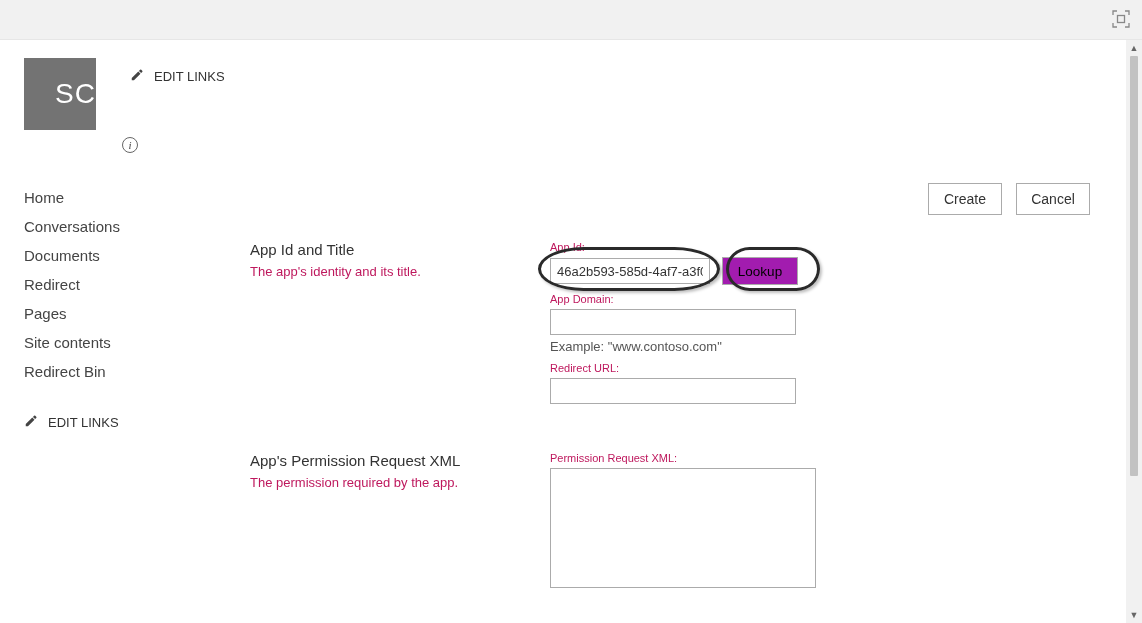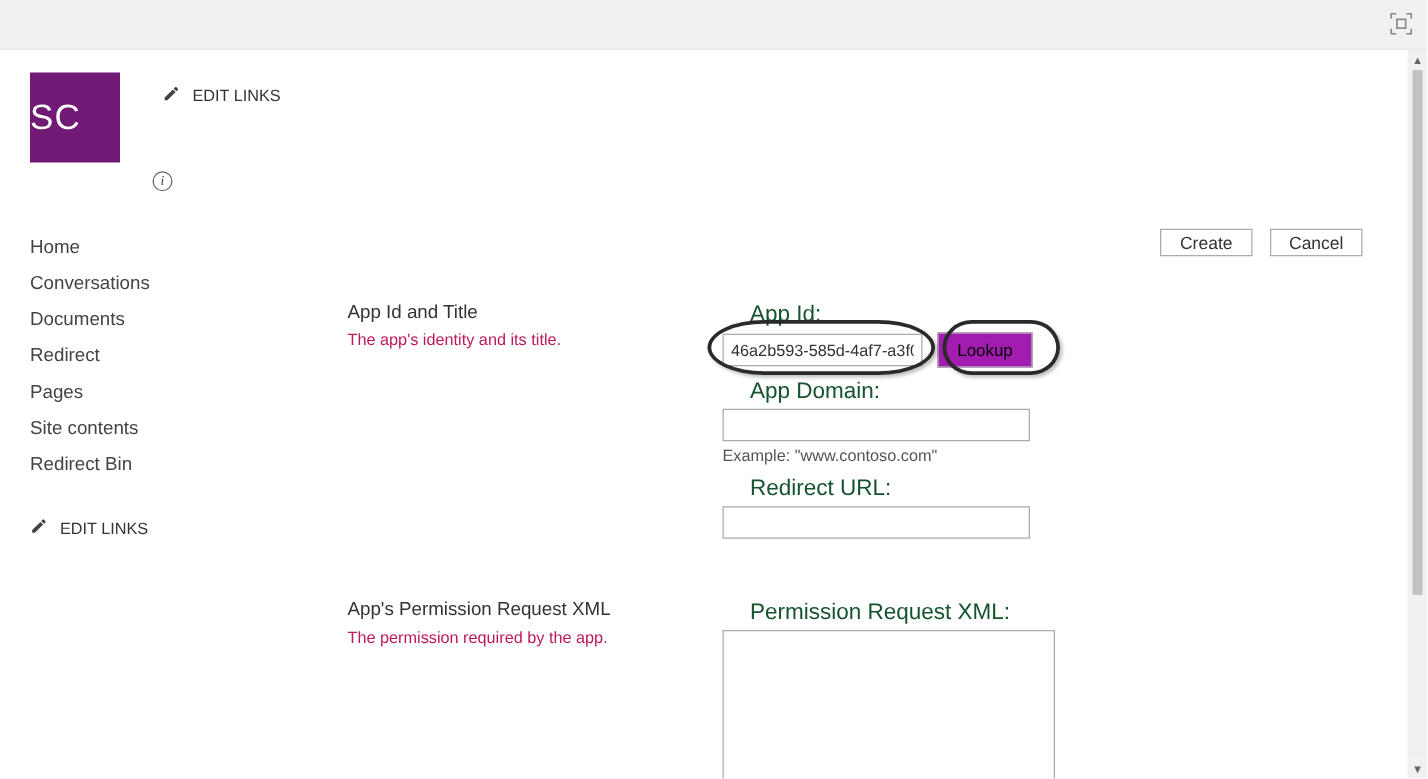--- a/index.html
+++ b/index.html
@@ -74,25 +74,25 @@
     top: 0; left: 0; right: 16px; bottom: 0;
     padding: 18px 24px;
   }
   .header-row {
     display: flex;
     align-items: flex-start;
   }
   .logo-tile {
     width: 72px;
     height: 72px;
-    background: #701a75;
+    background: #737373;
     color: #fff;
     display: flex;
     align-items: center;
-    justify-content: flex-start;
+    justify-content: flex-end;
     font-size: 28px;
     font-weight: 300;
     letter-spacing: 1px;
   }
   .edit-links-top {
     margin-left: 34px;
     margin-top: 10px;
     display: flex;
     align-items: center;
     gap: 10px;
@@ -148,61 +148,59 @@
   }
   .top-buttons {
     position: absolute;
     top: 0;
     right: 12px;
     display: flex;
     gap: 14px;
   }
   .btn {
     min-width: 74px;
-    height: 22px;
+    height: 32px;
     border: 1px solid #ababab;
     background: #fff;
     font-size: 14px;
     color: #333;
     cursor: pointer;
     padding: 0 14px;
   }
   .section {
     display: flex;
     margin-top: 58px;
     gap: 40px;
   }
   .section:first-of-type { margin-top: 52px; }
   .section-desc {
     width: 260px;
     flex-shrink: 0;
-    margin-left: 28px;
   }
   .section-title {
     font-size: 15px;
     color: #333;
     font-weight: 400;
     margin-bottom: 6px;
   }
   .section-sub {
     font-size: 13px;
     color: #be185d;
   }
   .section-fields {
     flex: 1;
   }
   .field {
     margin-bottom: 8px;
   }
   .field-label {
-    font-size: 18px;
-    color: #14532d;
+    font-size: 11px;
+    color: #be185d;
     margin-bottom: 4px;
     display: block;
-    margin-left: 22px;
   }
   .field-row {
     display: flex;
     align-items: center;
     gap: 12px;
   }
   .txt {
     border: 1px solid #ababab;
     height: 26px;
     padding: 2px 6px;

